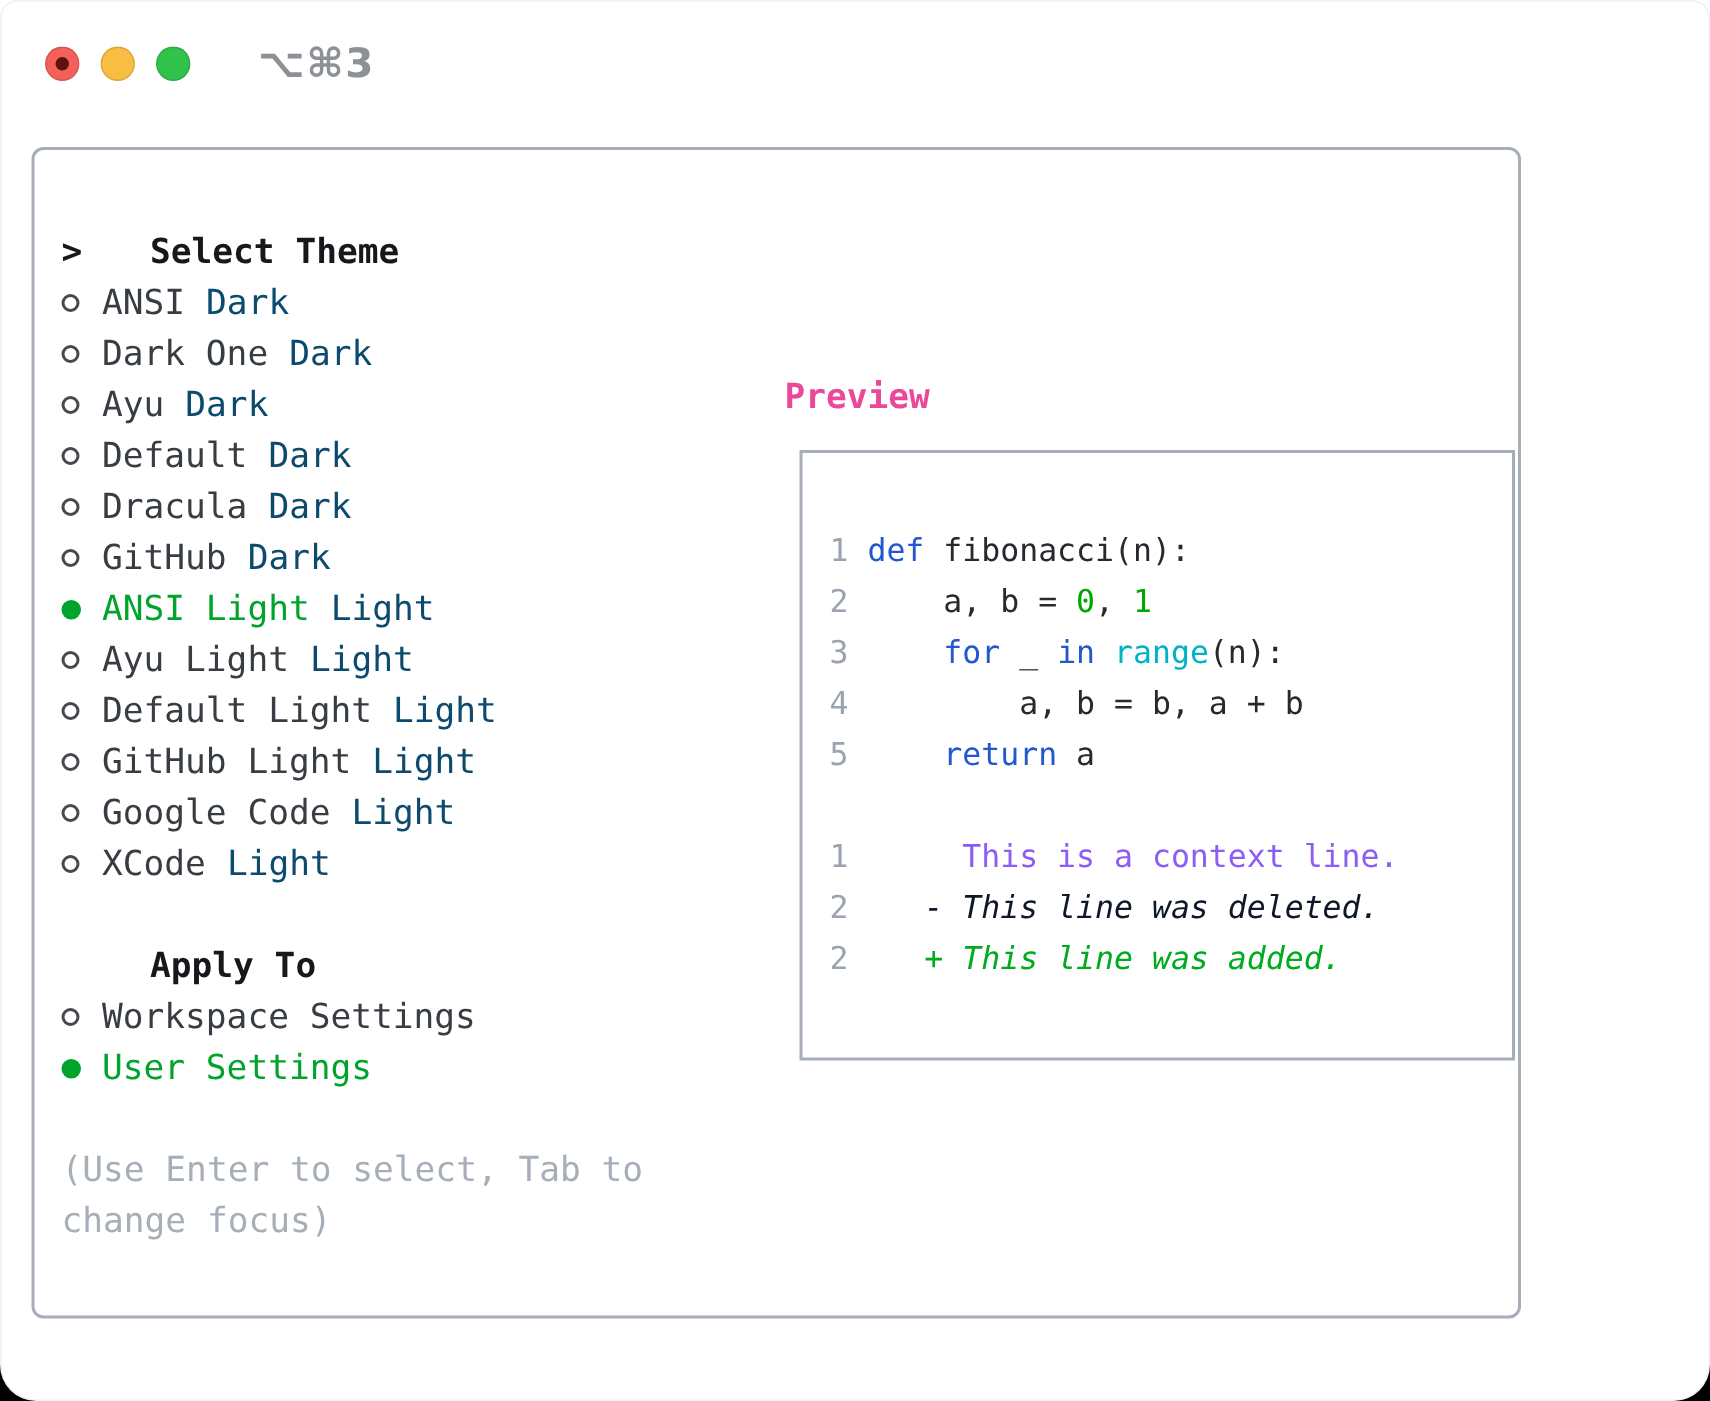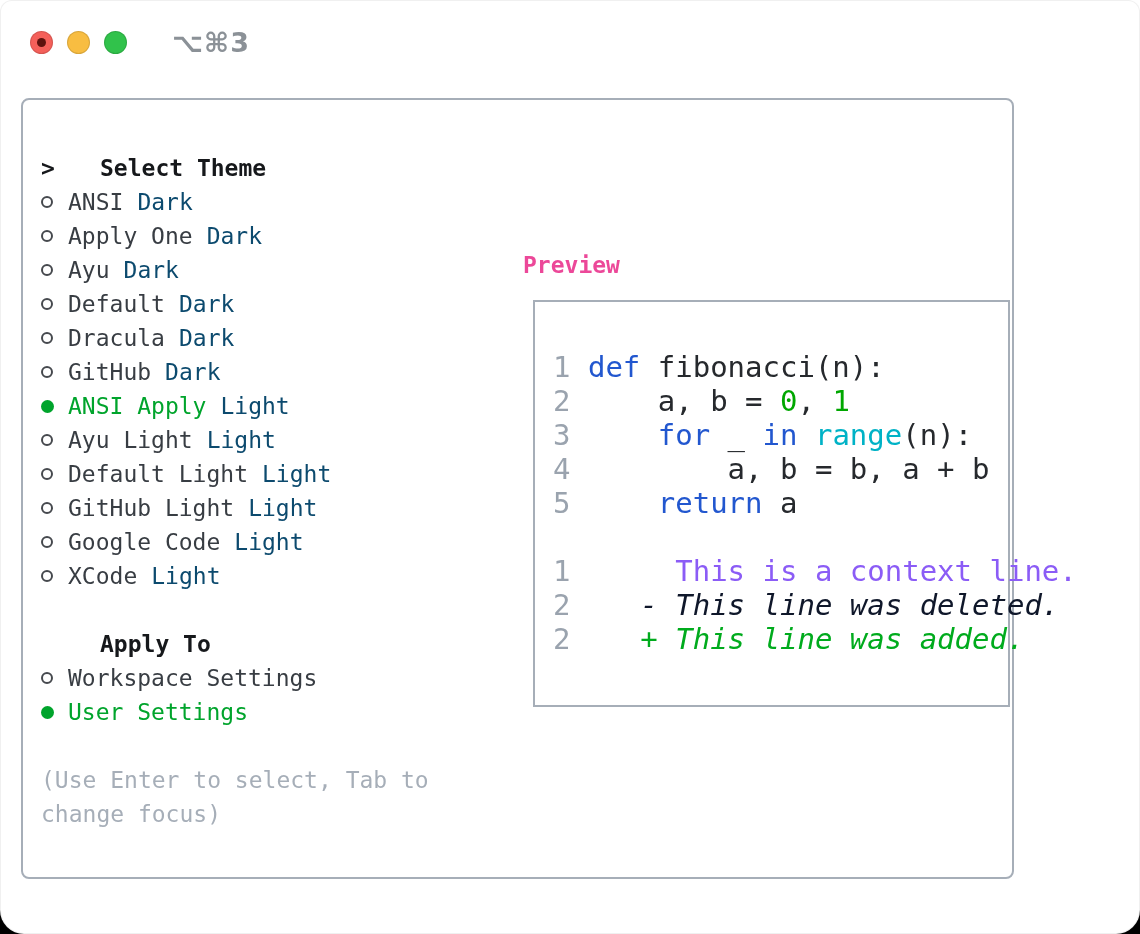--- a/index.html
+++ b/index.html
@@ -44,21 +44,21 @@
   .radio { width:12px; height:12px; border-radius:50%; border:2px solid #46494e; display:inline-block; }
   .selected .radio { width:13px; height:13px; border:none; background:#00a42c; }
   .selected .opt-name { color:#00a42c; }
   .tag { color:#0c4a6e; margin-left:14px; }
   .spacer { height:34px; }
   .help { color:#a6aeb8; }
 
   
   .preview-label { position:absolute; left:500px; top:148px; line-height:34px; font-size:23px; font-weight:bold; color:#ec4899; }
   .preview-box { position:absolute; left:510px; top:200px; width:477px; height:407px; border:2px solid #a6aeb8; background:#fff; }
-  .code { position:absolute; left:18px; top:48px; font-size:29px; line-height:34px; }
+  .code { position:absolute; left:18px; top:48px; font-size:21px; line-height:34px; }
   .code-line { height:34px; white-space:pre; }
   .c-num { color:#9aa3ae; }
   .c-pl  { color:#26292d; }
   .c-kw  { color:#2257cf; }
   .c-fn  { color:#00b2c6; }
   .c-lit { color:#00a700; }
   .c-ctx { color:#8b5cf6; }
   .c-del { color:#0f172a;font-style:italic; }
   .c-add { color:#00ab1d;font-style:italic; }
 </style>
@@ -81,41 +81,41 @@
     <div class="left-col">
       <div class="row">
         <span class="marker hdr-marker">&gt;</span><span class="hdr-label">Select Theme</span>
       </div>
       <div id="theme-list">
   <div class="row theme-item">
     <span class="marker"><span class="radio"></span></span><span class="opt-name">ANSI</span><span class="tag">Dark</span>
   </div>
 
   <div class="row theme-item">
-    <span class="marker"><span class="radio"></span></span><span class="opt-name">Apply One</span><span class="tag">Dark</span>
+    <span class="marker"><span class="radio"></span></span><span class="opt-name">Dark One</span><span class="tag">Dark</span>
   </div>
 
   <div class="row theme-item">
     <span class="marker"><span class="radio"></span></span><span class="opt-name">Ayu</span><span class="tag">Dark</span>
   </div>
 
   <div class="row theme-item">
     <span class="marker"><span class="radio"></span></span><span class="opt-name">Default</span><span class="tag">Dark</span>
   </div>
 
   <div class="row theme-item">
     <span class="marker"><span class="radio"></span></span><span class="opt-name">Dracula</span><span class="tag">Dark</span>
   </div>
 
   <div class="row theme-item">
     <span class="marker"><span class="radio"></span></span><span class="opt-name">GitHub</span><span class="tag">Dark</span>
   </div>
 
   <div class="row theme-item selected">
-    <span class="marker"><span class="radio"></span></span><span class="opt-name">ANSI Apply</span><span class="tag">Light</span>
+    <span class="marker"><span class="radio"></span></span><span class="opt-name">ANSI Light</span><span class="tag">Light</span>
   </div>
 
   <div class="row theme-item">
     <span class="marker"><span class="radio"></span></span><span class="opt-name">Ayu Light</span><span class="tag">Light</span>
   </div>
 
   <div class="row theme-item">
     <span class="marker"><span class="radio"></span></span><span class="opt-name">Default Light</span><span class="tag">Light</span>
   </div>
 

